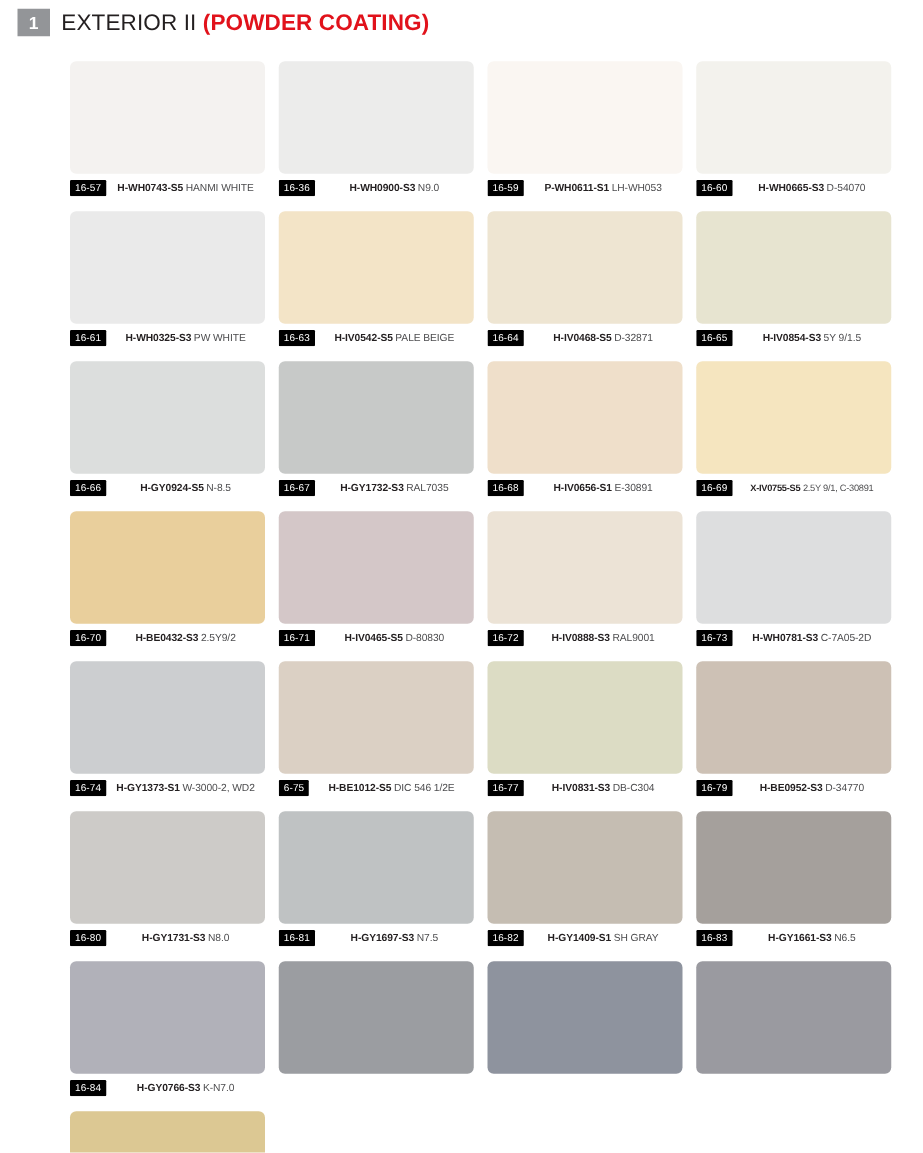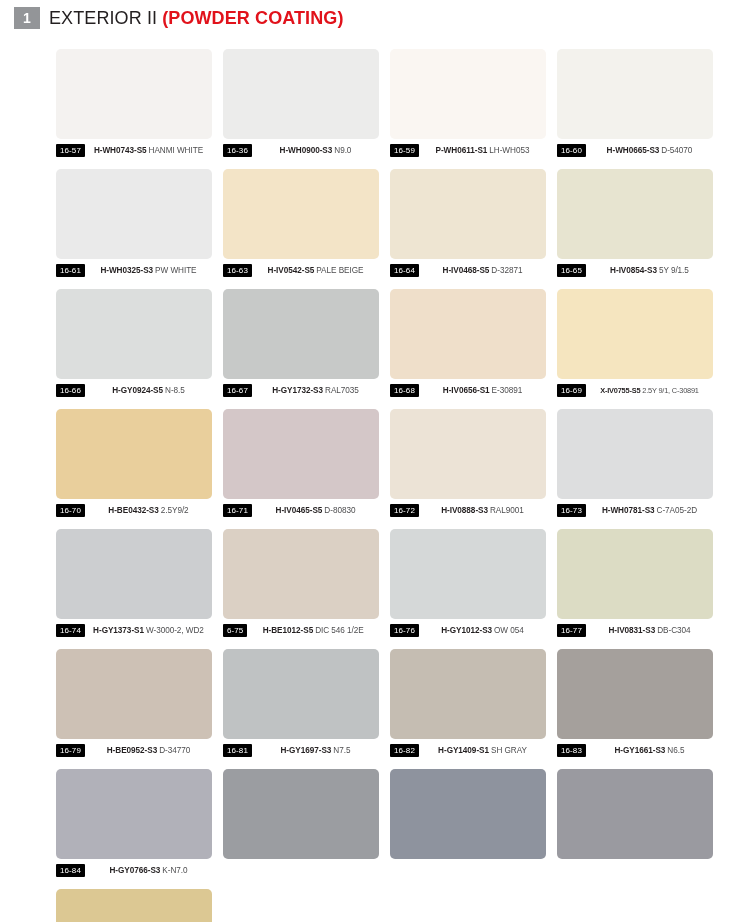--- a/index.html
+++ b/index.html
@@ -247,41 +247,41 @@
         </div>
       </div>
       <div class="swatch-cell">
         <div class="swatch-chip" style="background: rgb(219, 208, 196);"></div>
         <div class="swatch-caption">
           <span class="swatch-index">6-75</span>
           <span class="swatch-text"><span class="swatch-code">H-BE1012-S5</span><span class="swatch-name">DIC 546 1/2E</span></span>
         </div>
       </div>
       <div class="swatch-cell">
-        <div class="swatch-chip" style="background: rgb(213, 216, 216);"></div>
-        <div class="swatch-caption">
-          <span class="swatch-index">16-76</span>
-          <span class="swatch-text"><span class="swatch-code">H-GY1012-S3</span><span class="swatch-name">OW 054</span></span>
-        </div>
-      </div>
-      <div class="swatch-cell">
         <div class="swatch-chip" style="background: rgb(220, 220, 196);"></div>
         <div class="swatch-caption">
           <span class="swatch-index">16-77</span>
           <span class="swatch-text"><span class="swatch-code">H-IV0831-S3</span><span class="swatch-name">DB-C304</span></span>
         </div>
       </div>
       <div class="swatch-cell">
         <div class="swatch-chip" style="background: rgb(205, 193, 181);"></div>
         <div class="swatch-caption">
           <span class="swatch-index">16-79</span>
           <span class="swatch-text"><span class="swatch-code">H-BE0952-S3</span><span class="swatch-name">D-34770</span></span>
         </div>
       </div>
       <div class="swatch-cell">
+        <div class="swatch-chip" style="background: rgb(205, 203, 200);"></div>
+        <div class="swatch-caption">
+          <span class="swatch-index">16-80</span>
+          <span class="swatch-text"><span class="swatch-code">H-GY1731-S3</span><span class="swatch-name">N8.0</span></span>
+        </div>
+      </div>
+      <div class="swatch-cell">
         <div class="swatch-chip" style="background: rgb(191, 194, 195);"></div>
         <div class="swatch-caption">
           <span class="swatch-index">16-81</span>
           <span class="swatch-text"><span class="swatch-code">H-GY1697-S3</span><span class="swatch-name">N7.5</span></span>
         </div>
       </div>
       <div class="swatch-cell">
         <div class="swatch-chip" style="background: rgb(197, 189, 178);"></div>
         <div class="swatch-caption">
           <span class="swatch-index">16-82</span>

